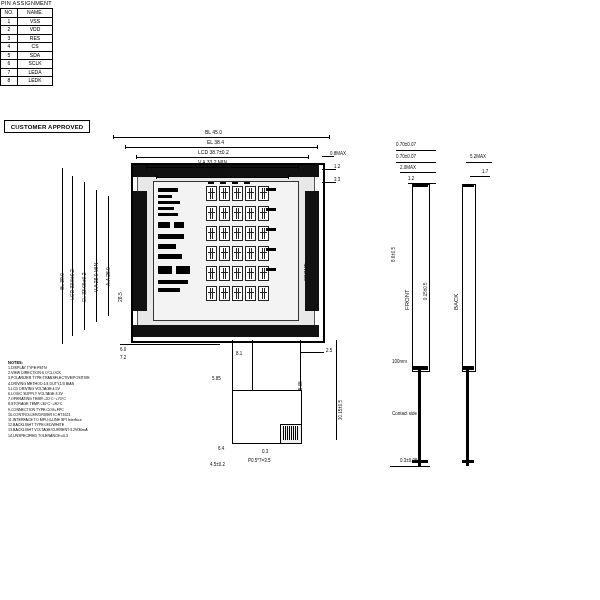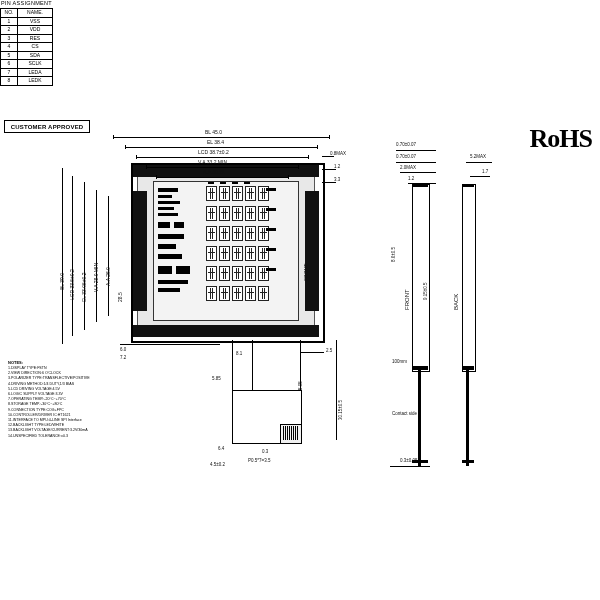--- a/index.html
+++ b/index.html
@@ -133,21 +133,20 @@
 </style>
 </head>
 <body>
 
 <div id="sheet">
 
   <div class="abs" id="approved">
     <span>CUSTOMER APPROVED</span>
   </div>
 
-  <div class="abs" id="rohs">RoHS</div>
 
   <div class="abs" id="topview">
     <div id="tv-outer"></div>
     <div id="tv-gray"></div>
     <div id="tv-black-l"></div>
     <div id="tv-black-r"></div>
     <div id="tv-black-t"></div>
     <div id="tv-black-b"></div>
 
     <div id="tv-active">

